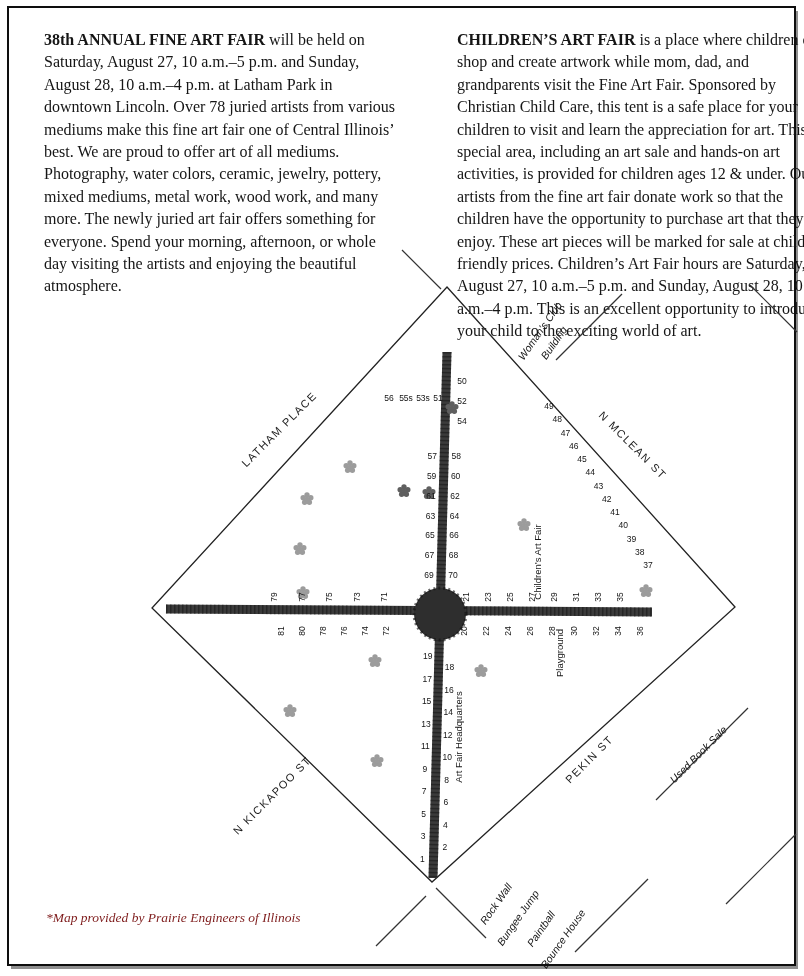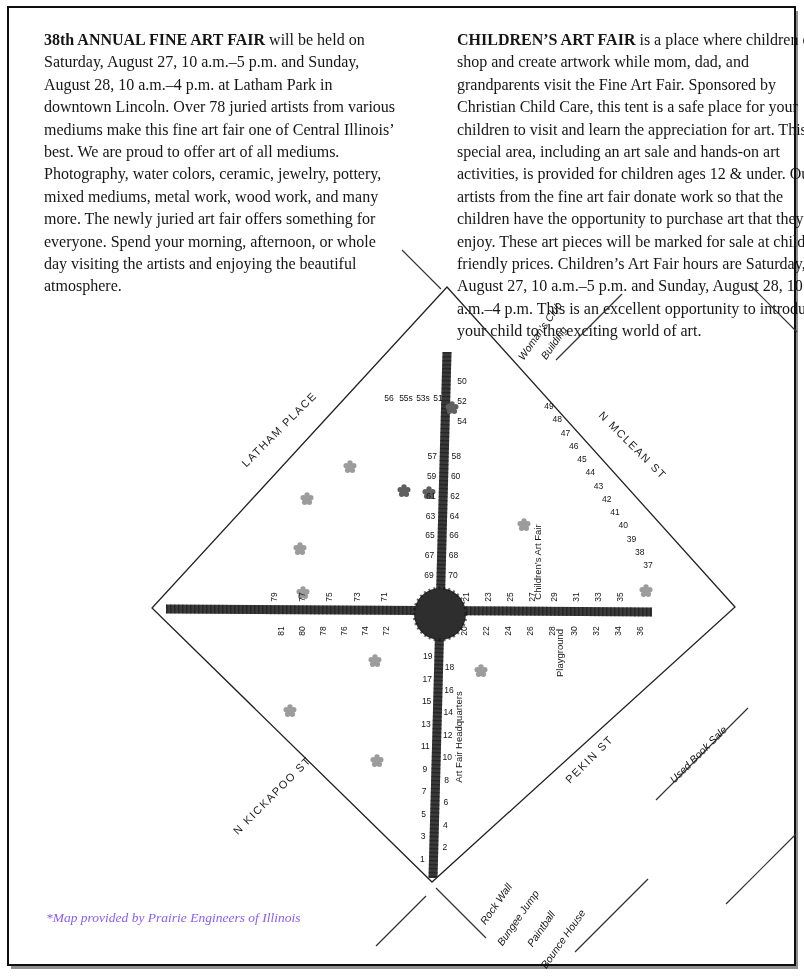--- a/index.html
+++ b/index.html
@@ -22,21 +22,21 @@
   .col-left  { left:44px;  width:354px; }
   .col-right { left:420px; width:372px;margin-left:37px; }
   .lead { font-weight:700; }
   svg.map { position:absolute; left:0; top:0; }
   .booth   { font:8.5px "Liberation Sans", sans-serif; fill:#141414; }
   .street  { font:11px "Liberation Sans", sans-serif; letter-spacing:1.5px; fill:#1d1d1d; }
   .area    { font:9.5px "Liberation Sans", sans-serif; fill:#161616; }
   .outside { font:italic 10.5px "Liberation Sans", sans-serif; fill:#161616; }
   .footnote {
     position:absolute; left:46px; top:910px;
-    font-style:italic; font-size:13.5px; color:#8b5cf6;
+    font-style:italic; font-size:13.5px; color:#7f1d1d;
   }
 </style>
 </head>
 <body>
 
 <div class="page">
   <div class="frame"></div>
 
   <p class="col col-left"><span class="lead">38th ANNUAL FINE ART FAIR</span><span> will be held on Saturday, August 27, 10 a.m.–5 p.m. and Sunday, August 28, 10 a.m.–4 p.m. at Latham Park in downtown Lincoln. Over 78 juried artists from various mediums make this fine art fair one of Central Illinois’ best. We are proud to offer art of all mediums. Photography, water colors, ceramic, jewelry, pottery, mixed mediums, metal work, wood work, and many more. The newly juried art fair offers something for everyone. Spend your morning, afternoon, or whole day visiting the artists and enjoying the beautiful atmosphere.</span></p>
 

